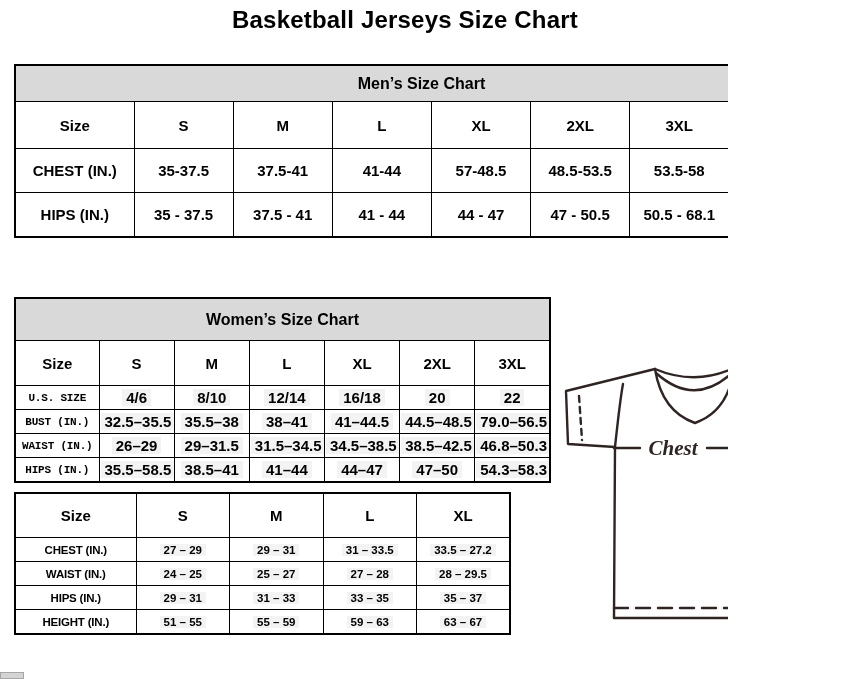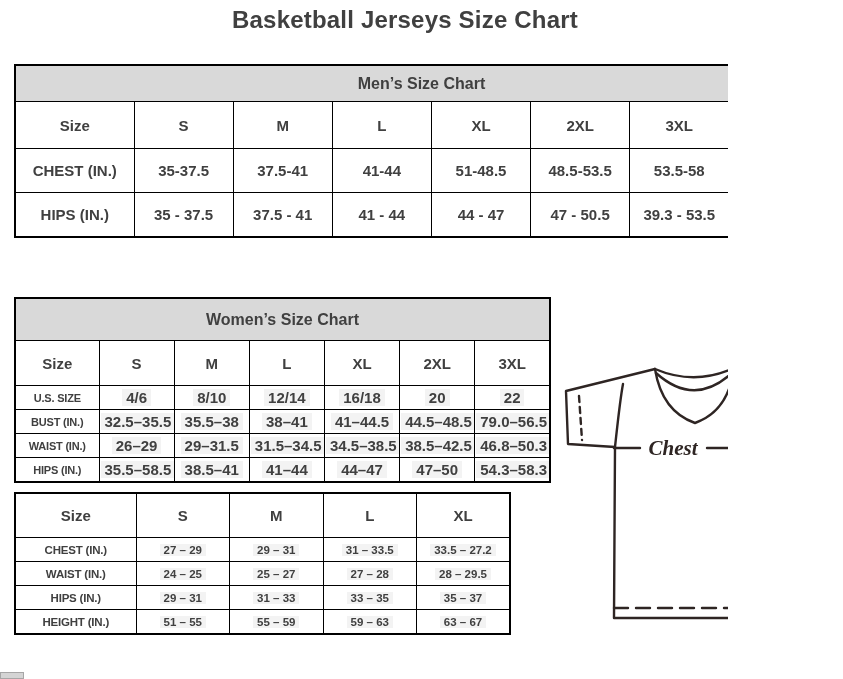--- a/index.html
+++ b/index.html
@@ -1,19 +1,19 @@
 <!DOCTYPE html>
 <html><head>
 <meta charset="utf-8">
 <style>
   html,body { margin:0; padding:0; }
   body { background:#ffffff; }
   .page {
     position:relative; width:728px; height:679px; background:#fff; overflow:hidden;
-    font-family:"Liberation Sans", sans-serif; color:#404040;
+    font-family:"Liberation Sans", sans-serif; color:#000000;
   }
   .title {
     position:absolute; top:6px; left:0; width:810px; text-align:center;
     font-size:24px; font-weight:bold; letter-spacing:0.2px;
   }
   table.sc {
     position:absolute; border-collapse:collapse; table-layout:fixed;
     font-weight:bold; border:2px solid #000;
   }
   table.sc td {
@@ -24,21 +24,21 @@
   
   .mens { left:14px; top:64px; width:815px; font-size:15px; }
   .mens .cap td { height:33px;margin-left:11px; }
   .mens .hdr td { height:44px; }
   .mens .data td { height:41px; }
   
   .womens { left:14px; top:297px; width:537px; }
   .womens .cap td { height:39px; }
   .womens .hdr td { height:42px; font-size:15px; }
   .womens .data td { height:21px; font-size:15px; }
-  .womens .data td.lbl { font-size:11px; letter-spacing:-0.2px; }
+  .womens .data td.lbl { font-size:11px; letter-spacing:-0.2px;font-family:Liberation Mono, monospace; }
   
   .youth { left:14px; top:492px; width:497px; }
   .youth .cap td { height:43px; }
   .youth .hdr td { height:41px; font-size:15px; }
   .youth .data td { height:21px; font-size:11.5px; }
   .youth .data td.lbl { letter-spacing:-0.2px; }
   .hl { background:#f3f3f3; padding:0 4px; }
   
   .jersey { position:absolute; left:556px; top:358px; }
   .jersey text {
@@ -80,33 +80,33 @@
       <td>XL</td>
       <td>2XL</td>
       <td>3XL</td>
       <td>4XL</td>
     </tr>
     <tr class="data">
       <td class="lbl">CHEST (IN.)</td>
       <td>35-37.5</td>
       <td>37.5-41</td>
       <td>41-44</td>
-      <td>51-48.5</td>
+      <td>57-48.5</td>
       <td>48.5-53.5</td>
       <td>53.5-58</td>
       <td>58-63</td>
     </tr>
     <tr class="data">
       <td class="lbl">HIPS (IN.)</td>
       <td>35 - 37.5</td>
       <td>37.5 - 41</td>
       <td>41 - 44</td>
       <td>44 - 47</td>
       <td>47 - 50.5</td>
-      <td>39.3 - 53.5</td>
+      <td>50.5 - 68.1</td>
       <td>53.5 - 57</td>
     </tr>
   </tbody>
     </table>
 
   <table class="sc womens">
     <colgroup>
         <col style="width:84px">
         <col>
         <col>

